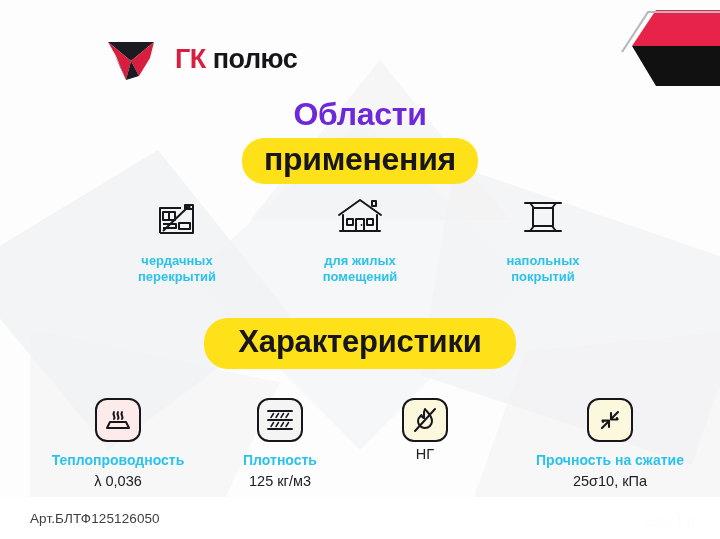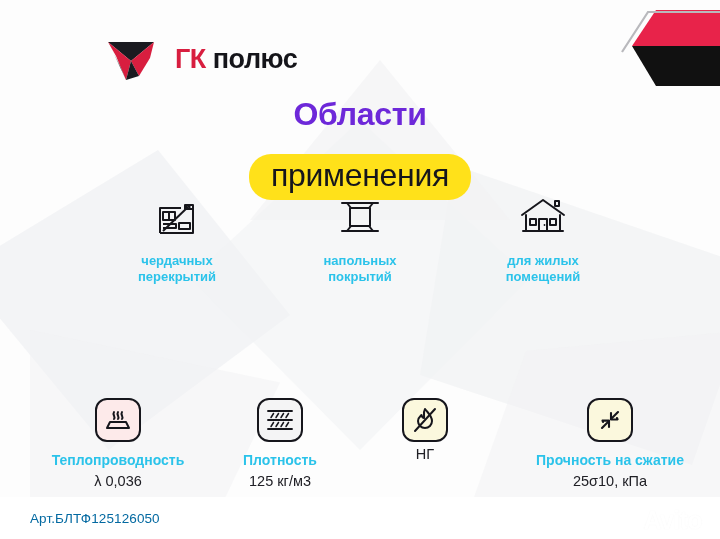--- a/index.html
+++ b/index.html
@@ -82,26 +82,26 @@
   }
   .heading-top {
     font-size: 32px;
     font-weight: 700;
     color: #6d28d9;
     letter-spacing: -0.3px;
     line-height: 1.05;
   }
   .pill {
     display: inline-block;
-    margin-top: 22px;
+    margin-top: 6px;
     background: #ffe11a;
     border-radius: 22px;
     padding: 4px 22px 7px 22px;
     font-size: 32px;
-    font-weight: 400;
+    font-weight: 700;
     color: #16161c;
     letter-spacing: -0.3px;
     line-height: 1.12;
   }
 
   .section2 {
     position: absolute;
     left: 0; right: 0;
     top: 318px;
     text-align: center;
@@ -202,21 +202,21 @@
     bottom: 0;
     height: 42px;
     background: #ffffff;
     display: flex;
     align-items: center;
   }
   .art {
     position: absolute;
     left: 30px;
     font-size: 13.5px;
-    color: #0369a1;
+    color: #404040;
     letter-spacing: .1px;
   }
   .avito {
     position: absolute;
     right: 18px;
     bottom: 6px;
     opacity: .30;
     display: flex;
     align-items: center;
     gap: 3px;
@@ -287,61 +287,64 @@
         </svg>
       </div>
       <div class="app-label">
         <span>чердачных</span><br>
         <span>перекрытий</span>
       </div>
     </div>
 
     <div class="app-item">
       <div class="app-icon">
-        <svg width="46" height="44" viewBox="0 0 46 44">
-          <g fill="none" stroke="#16161c" stroke-width="2" stroke-linejoin="round" stroke-linecap="round">
-            <line x1="5" y1="8" x2="41" y2="8"></line>
-            <line x1="5" y1="36" x2="41" y2="36"></line>
-            <line x1="10" y1="8" x2="14" y2="13"></line>
-            <line x1="36" y1="8" x2="32" y2="13"></line>
-            <line x1="10" y1="36" x2="14" y2="31"></line>
-            <line x1="36" y1="36" x2="32" y2="31"></line>
-            <rect x="13" y="13" width="20" height="18"></rect>
-          </g>
-        </svg>
-      </div>
-      <div class="app-label">
-        <span>напольных</span><br>
-        <span>покрытий</span>
-      </div>
-    </div>
-
-    <div class="app-item">
-      <div class="app-icon">
         <svg width="50" height="44" viewBox="0 0 50 44">
           <g fill="none" stroke="#16161c" stroke-width="2" stroke-linejoin="round" stroke-linecap="round">
             <polyline points="4,20 25,5 46,20"></polyline>
             <path d="M8,20 V36 H42 V20"></path>
             <path d="M5 36 H45"></path>
             <path d="M37 11 h4 v-5 h-4 z"></path>
             <rect x="21" y="24" width="8" height="12"></rect>
             <rect x="12" y="24" width="6" height="6"></rect>
             <rect x="32" y="24" width="6" height="6"></rect>
             <circle cx="26.5" cy="30" r="0.9" fill="#16161c" stroke="none"></circle>
           </g>
         </svg>
       </div>
       <div class="app-label">
         <span>для жилых</span><br>
         <span>помещений</span>
       </div>
     </div>
 
-  </div>
-
+    <div class="app-item">
+      <div class="app-icon">
+        <svg width="46" height="44" viewBox="0 0 46 44">
+          <g fill="none" stroke="#16161c" stroke-width="2" stroke-linejoin="round" stroke-linecap="round">
+            <line x1="5" y1="8" x2="41" y2="8"></line>
+            <line x1="5" y1="36" x2="41" y2="36"></line>
+            <line x1="10" y1="8" x2="14" y2="13"></line>
+            <line x1="36" y1="8" x2="32" y2="13"></line>
+            <line x1="10" y1="36" x2="14" y2="31"></line>
+            <line x1="36" y1="36" x2="32" y2="31"></line>
+            <rect x="13" y="13" width="20" height="18"></rect>
+          </g>
+        </svg>
+      </div>
+      <div class="app-label">
+        <span>напольных</span><br>
+        <span>покрытий</span>
+      </div>
+    </div>
+
+  </div>
+
+  <div class="section2">
+    <div class="pill2">Характеристики</div>
+  </div>
 
   <div class="chars">
 
     <div class="char-item c-w1">
       <div class="char-icon-box box-pink">
         <svg width="30" height="28" viewBox="0 0 30 28">
           <g fill="none" stroke="#16161c" stroke-width="2" stroke-linecap="round" stroke-linejoin="round">
             <path d="M4 22 h22 l-3 -6 h-16 z"></path>
             <path d="M11 13 c2 -2.5 -2 -4 0 -7"></path>
             <path d="M15 13 c2 -2.5 -2 -4 0 -7"></path>

